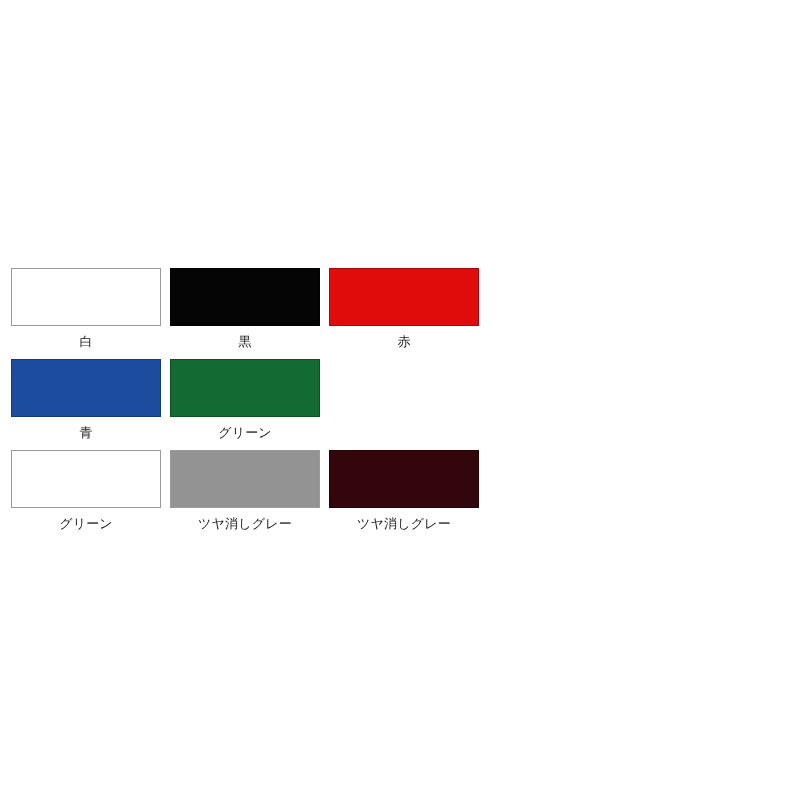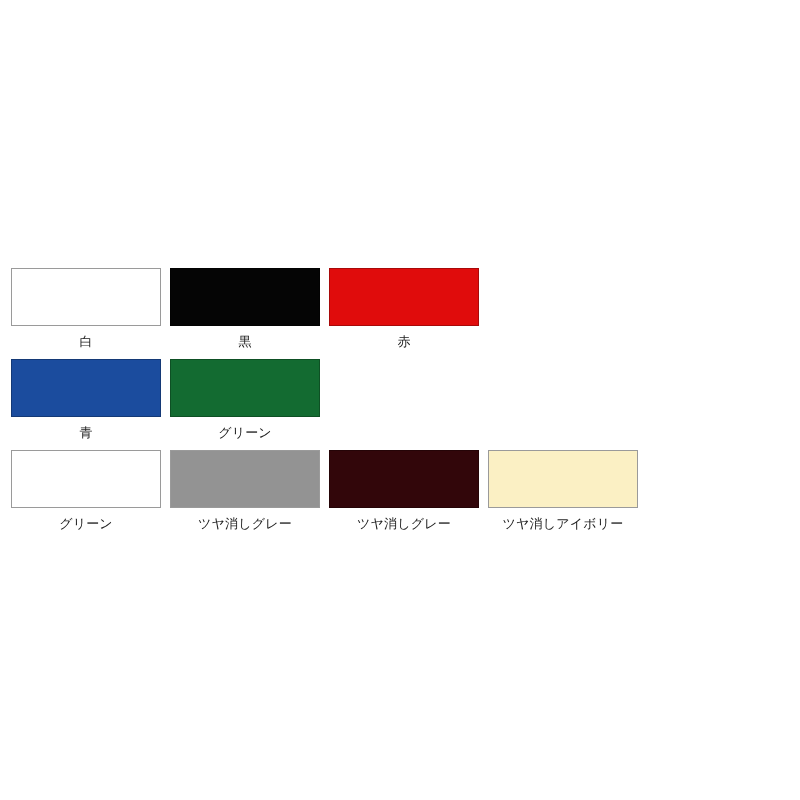--- a/index.html
+++ b/index.html
@@ -112,20 +112,16 @@
         <div class="swatch-label">グリーン</div>
       </div>
       <div class="swatch-cell">
         <div class="swatch-chip" style="background-color: rgb(147, 147, 147);"></div>
         <div class="swatch-label">ツヤ消しグレー</div>
       </div>
       <div class="swatch-cell">
         <div class="swatch-chip dark-fill" style="background-color: rgb(50, 6, 10);"></div>
         <div class="swatch-label">ツヤ消しグレー</div>
       </div>
-      <div class="swatch-cell">
-        <div class="swatch-chip" style="background-color: rgb(251, 240, 196);"></div>
-        <div class="swatch-label">ツヤ消しアイボリー</div>
-      </div>
     </div>
 
   </div>
 </div>
 
 </body></html>

